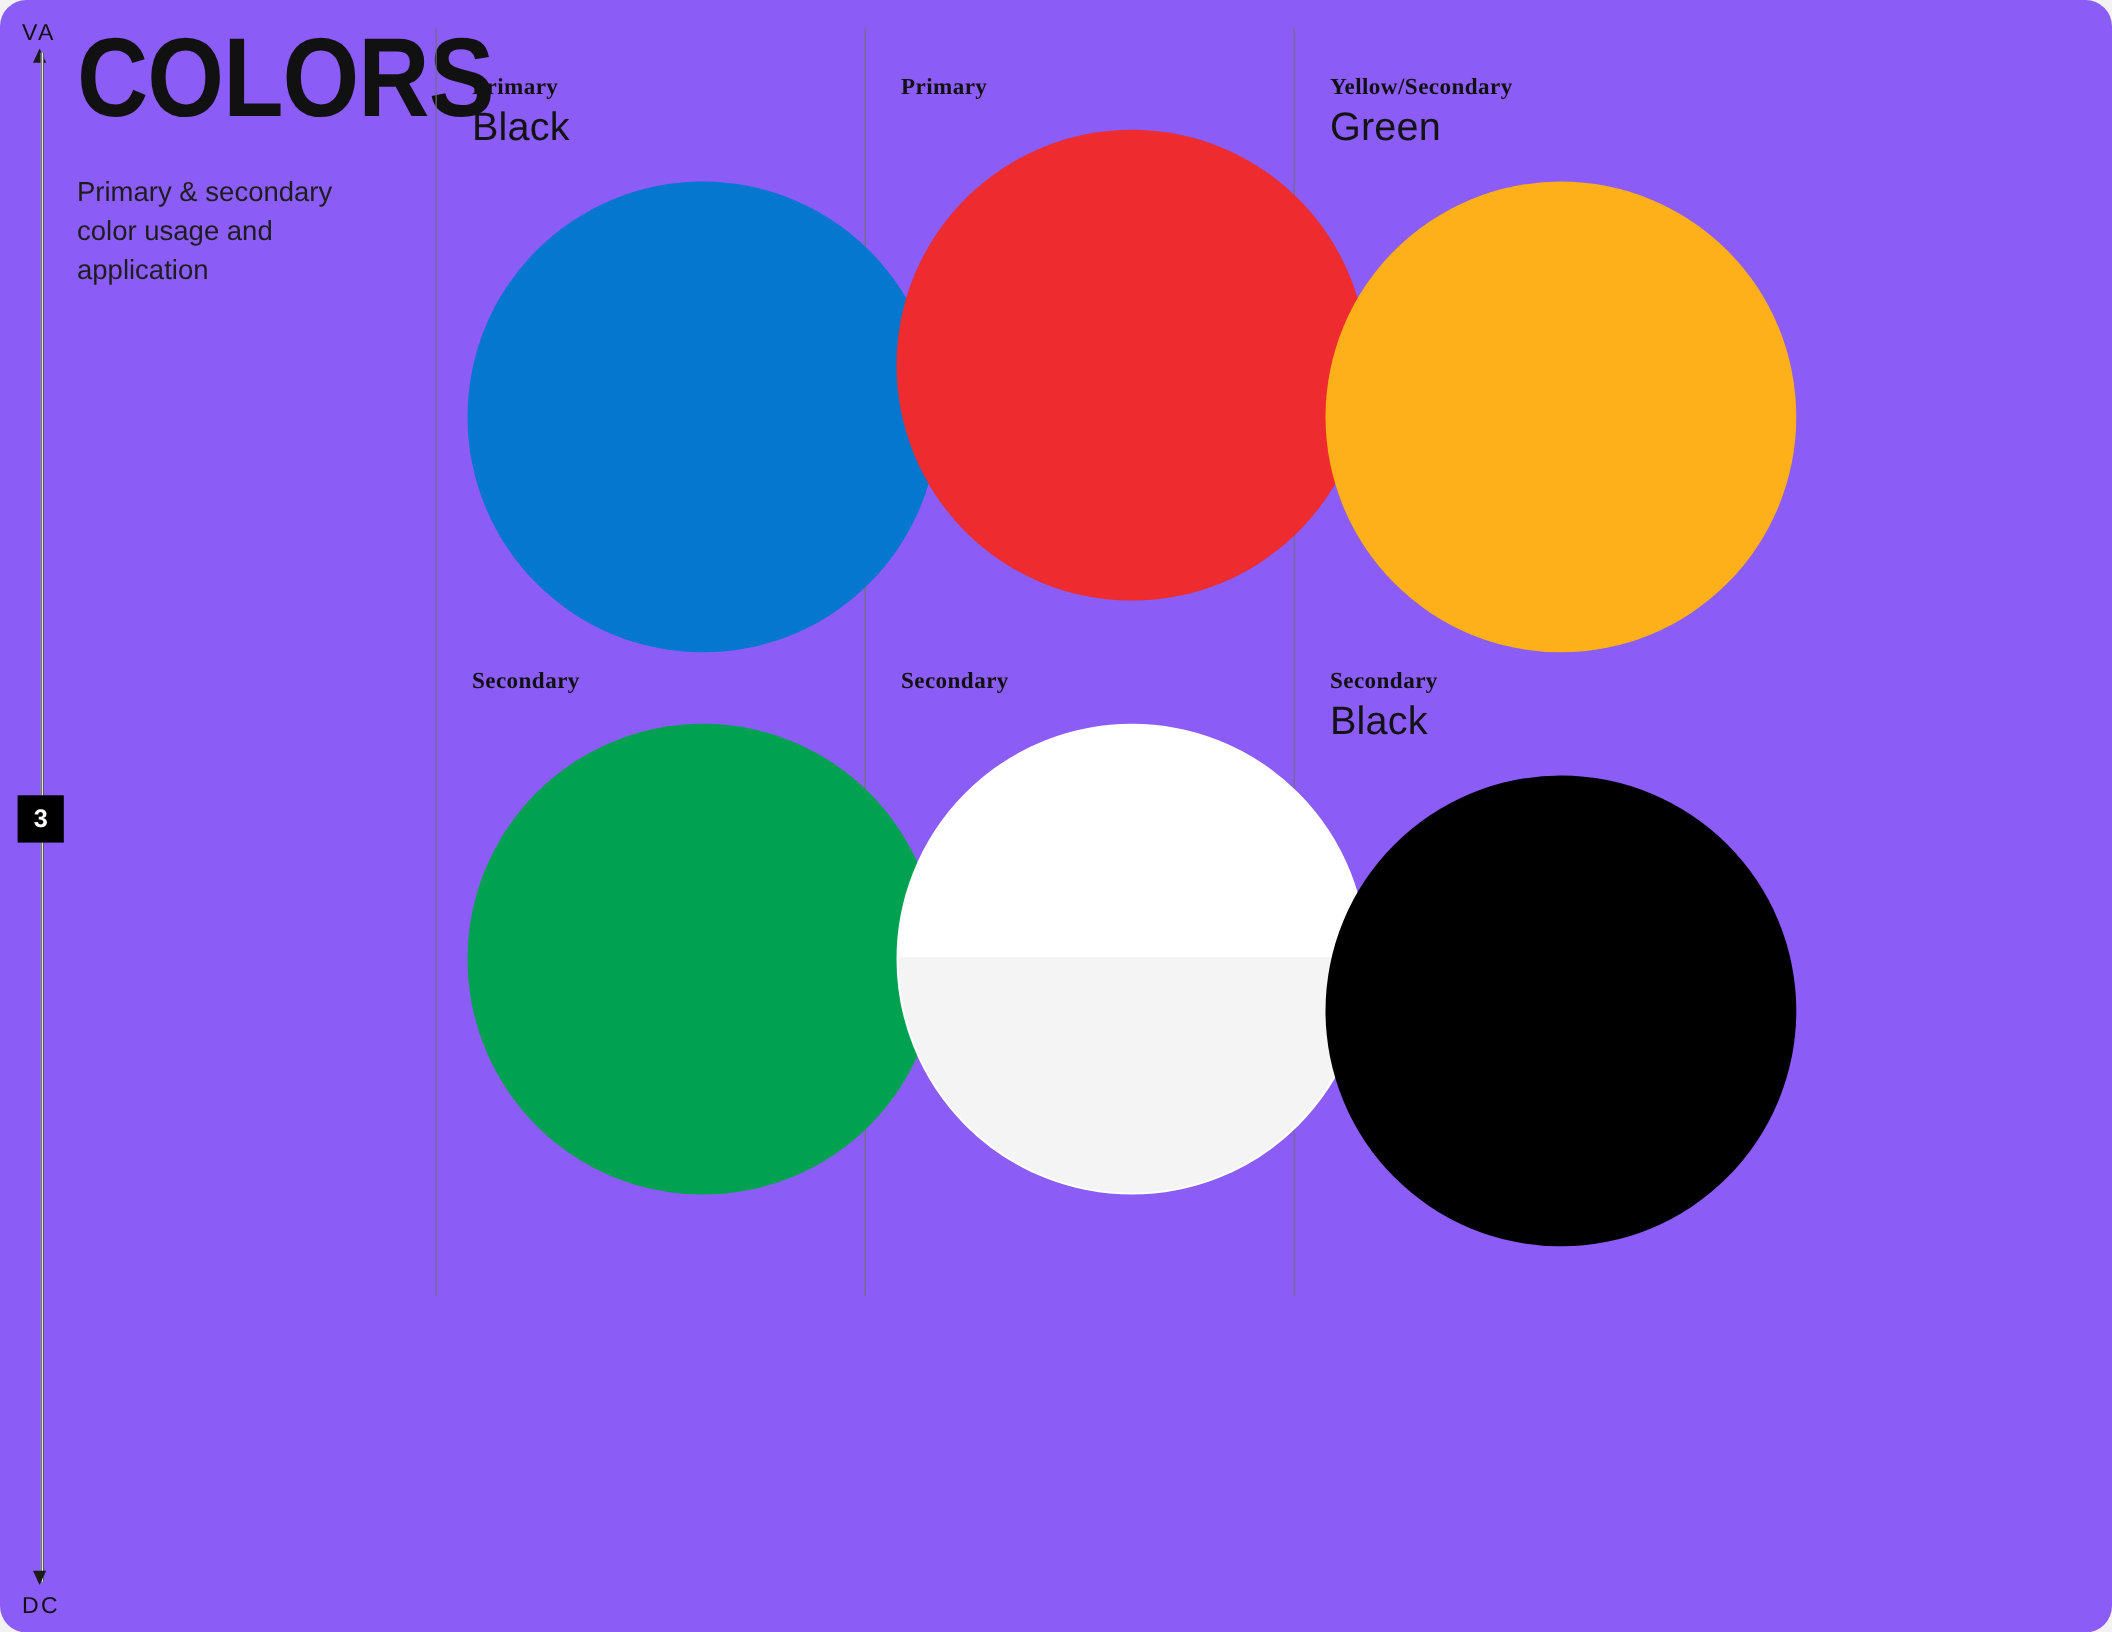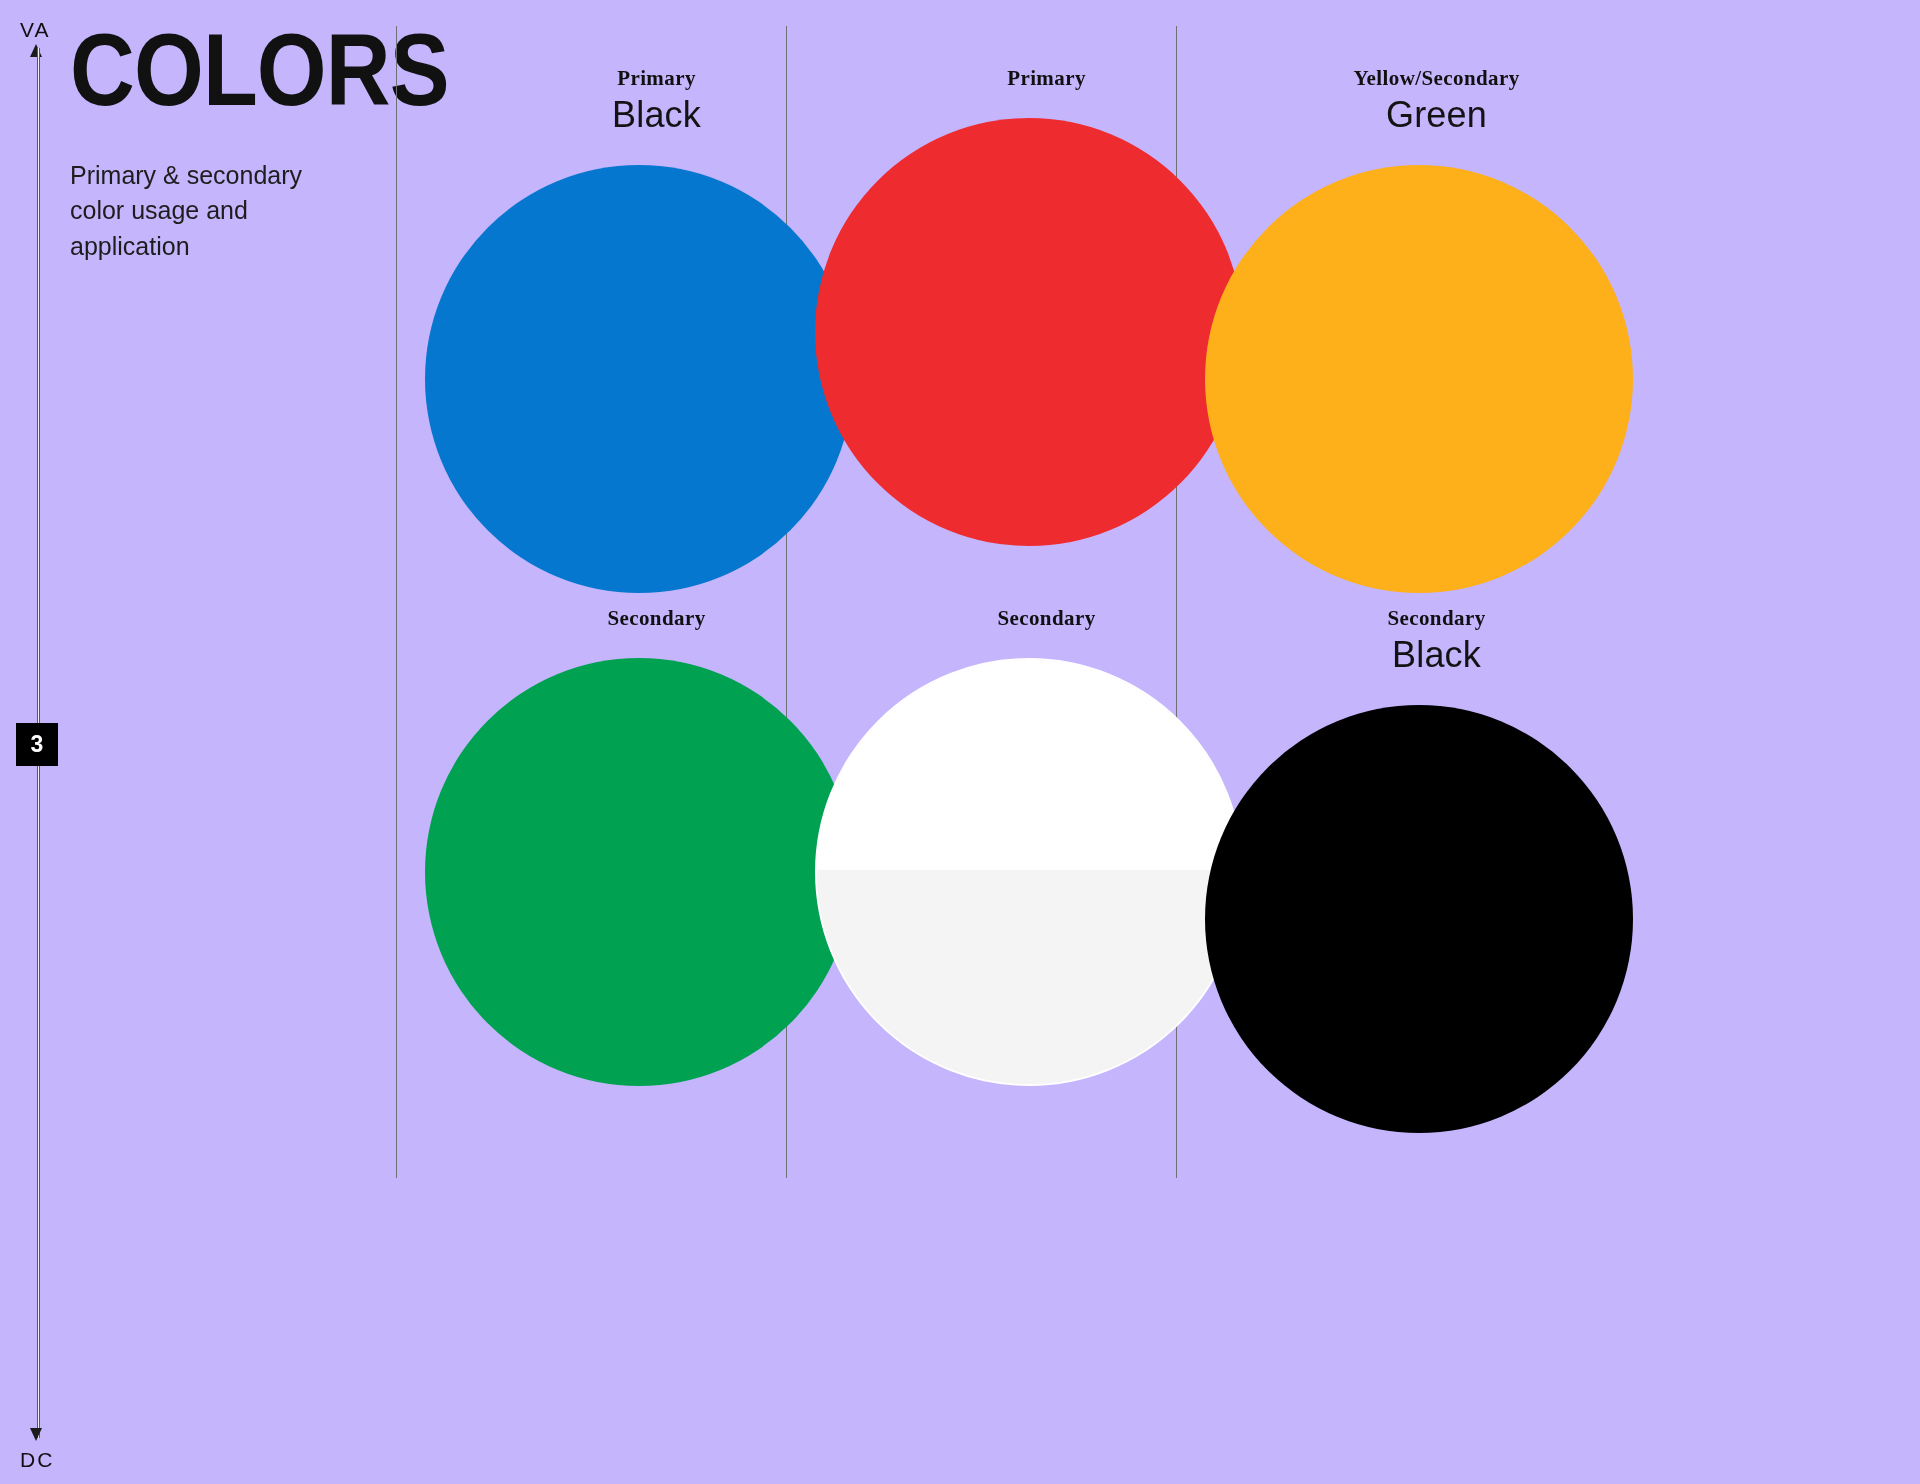--- a/index.html
+++ b/index.html
@@ -130,21 +130,20 @@
   #col-rule-2 { left: 786px; }
   #col-rule-3 { left: 1176px; }
 
   
   #swatch-grid {
     position: absolute;
     left: 396px;
     top: 0;
     width: 1524px;
     height: 1484px;
-    text-align: center;
   }
 
   .swatch-cell {
     position: absolute;
     width: 488px;
   }
 
   .swatch-label-group {
     padding-left: 33px;
   }
@@ -203,21 +202,21 @@
   
   .row-top    { top: 66px; }
   .row-bottom { top: 606px; }
   .col-a { left: 0px; }
   .col-b { left: 390px; }
   .col-c { left: 780px; }
 </style>
 </head>
 <body style="background: rgb(242, 242, 242);">
 
-<div id="page" style="background: #c4b5fd;">
+<div id="page" style="background: #8b5cf6; border-radius: 24px;">
 
   <div id="spine">
 
     <div class="spine-arrow-up"></div>
 
     <div class="spine-label" id="spine-label-top">VA</div>
 
     <div class="spine-rule"></div>
 
     <div id="page-badge" style="background: rgb(0, 0, 0);">3</div>

